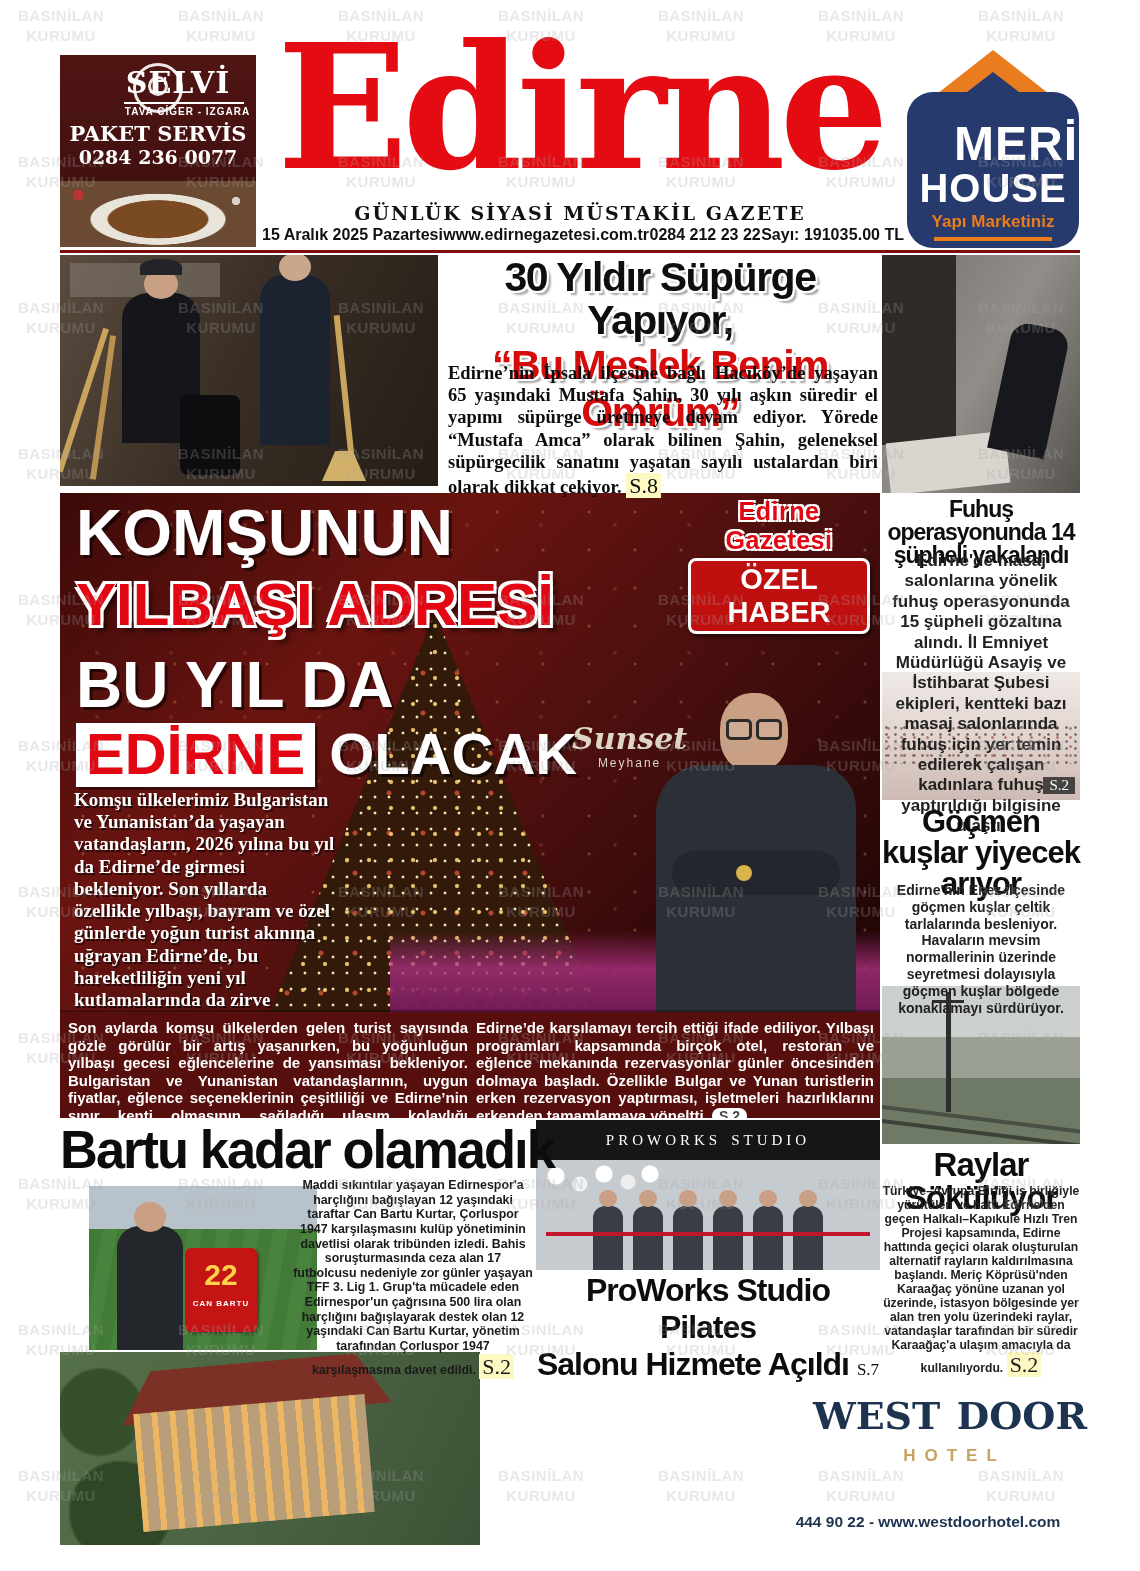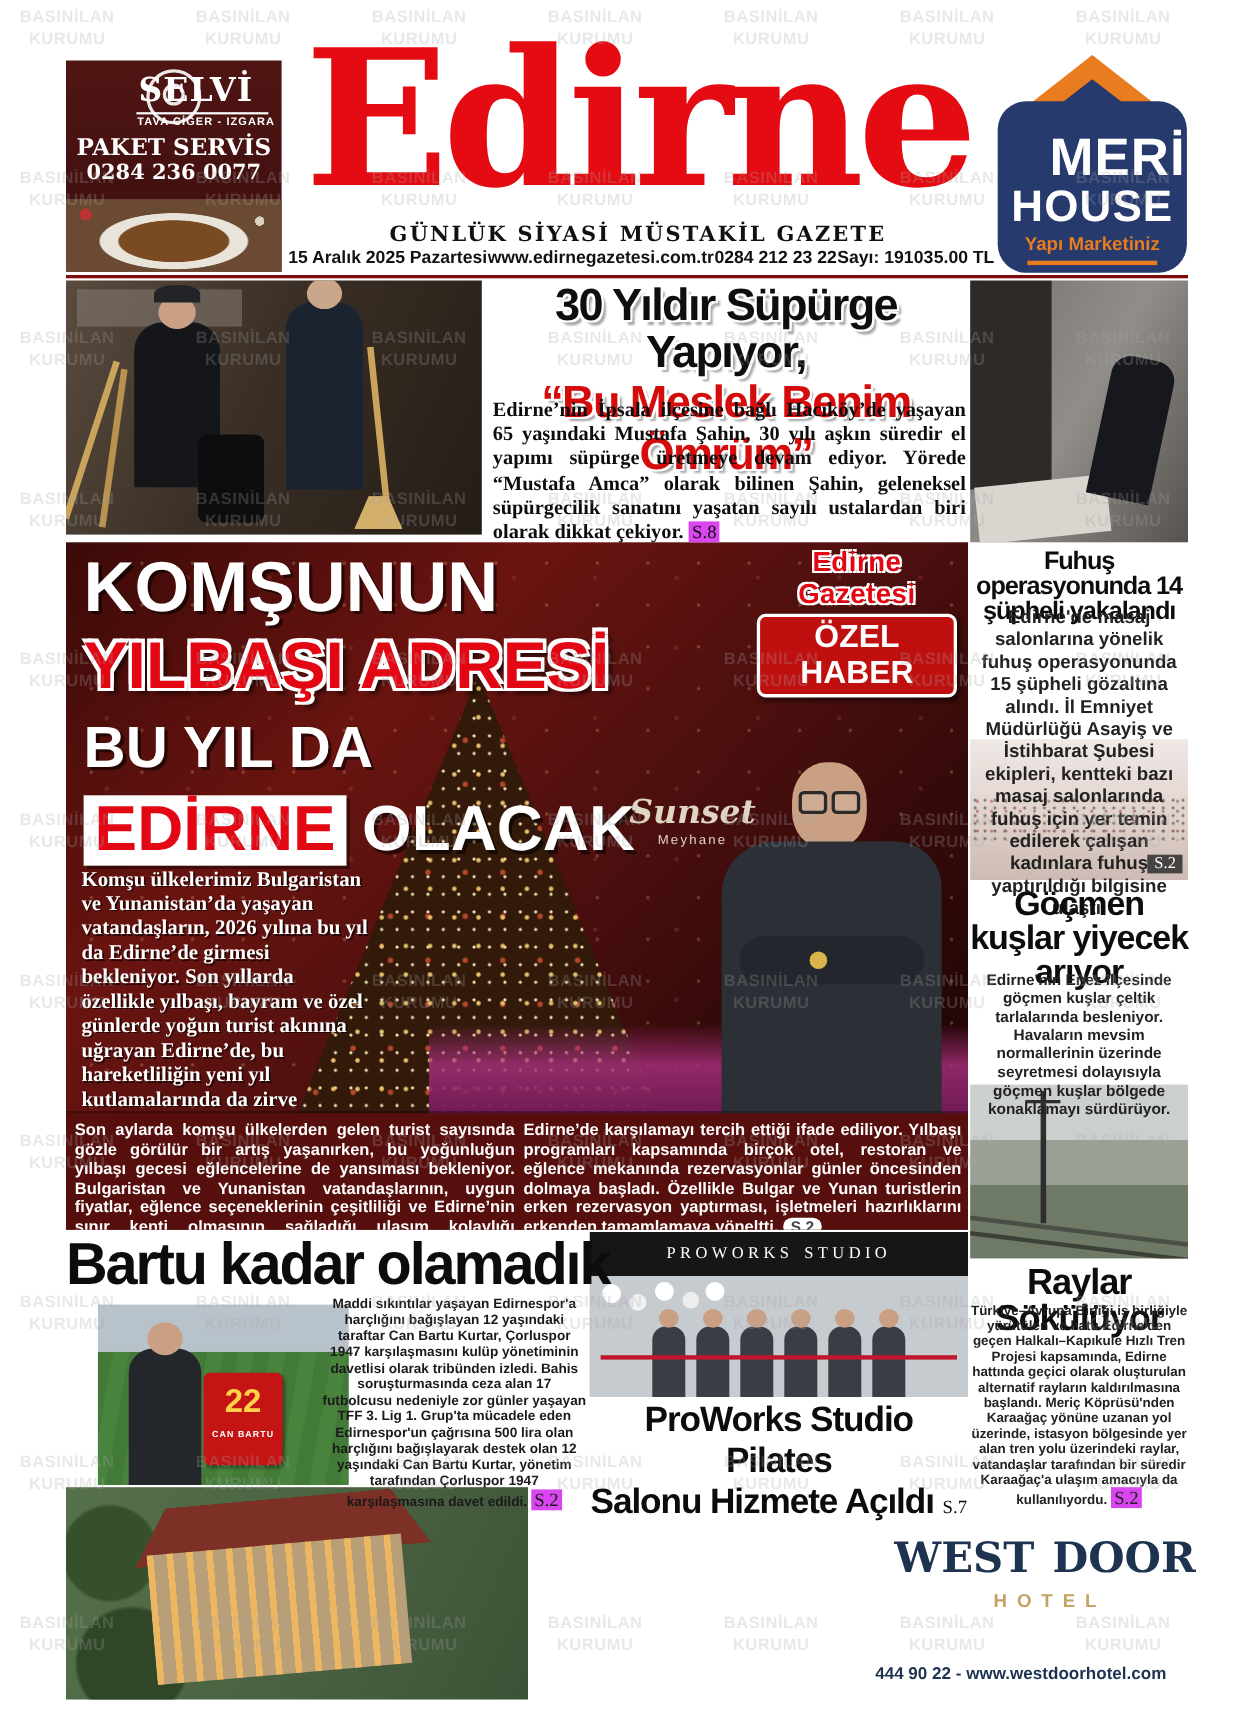--- a/index.html
+++ b/index.html
@@ -69,21 +69,21 @@
       clip-path:polygon(30% 0,70% 0,100% 100%,0 100%);}
   .stove{position:absolute;left:120px;top:140px;width:60px;height:80px;background:#0d0d0f;border-radius:8px;}
 
   #top-headline{left:440px;top:256px;width:440px;text-align:center;z-index:2;}
   .th-black{font-weight:bold;font-size:41px;letter-spacing:-1.5px;color:#0e0e0e;line-height:1.05;
       text-shadow:-2px -2px 0 #fff,2px -2px 0 #fff,-2px 2px 0 #fff,2px 2px 0 #fff,4px 4px 2px rgba(0,0,0,.35);}
   .th-red{font-weight:bold;font-size:41px;letter-spacing:-1.5px;color:#d50c0c;line-height:1.15;
       text-shadow:-2px -2px 0 #fff,2px -2px 0 #fff,-2px 2px 0 #fff,2px 2px 0 #fff,4px 4px 2px rgba(0,0,0,.35);}
   #top-body{left:448px;top:362px;width:430px;z-index:2;font-family:"Liberation Serif",serif;
       font-weight:bold;font-size:18.5px;line-height:1.2;text-align:justify;color:#0d0d0d;}
-  .pref-serif{font-family:"Liberation Serif",serif;font-weight:normal;font-size:17px;background:#d946ef;padding:0 3px;}
+  .pref-serif{font-family:"Liberation Serif",serif;font-weight:normal;font-size:22px;background:#fef9c3;padding:0 3px;}
 
   #police-photo{left:882px;top:255px;width:198px;height:238px;
       background:linear-gradient(120deg,#75716c,#918e89 50%,#56524e);}
   .wardrobe{position:absolute;left:0;top:0;width:74px;height:190px;background:#2e2a27;}
   .bed{position:absolute;left:6px;bottom:4px;width:120px;height:52px;background:#d9d5cf;transform:rotate(-6deg);}
   .pol-fig{position:absolute;right:22px;top:70px;width:58px;height:130px;background:#16181d;border-radius:18px 18px 0 0;transform:rotate(12deg);}
 
   
   #main-story{left:60px;top:493px;width:820px;height:625px;z-index:1;overflow:hidden;
       background:linear-gradient(135deg,#3b0a08,#6a1410 30%,#4a0f0e 55%,#240606 85%);}
@@ -116,21 +116,21 @@
       text-shadow:-2px -2px 0 #fff,2px -2px 0 #fff,-2px 2px 0 #fff,2px 2px 0 #fff;}
   .badge-box{margin-top:3px;background:#c00f0f;border:3px solid #fff;border-radius:8px;
       color:#fff;font-weight:bold;font-size:29px;padding:2px 4px;box-shadow:2px 3px 4px rgba(0,0,0,.5);}
 
   .ms-hl{position:absolute;left:16px;font-weight:bold;letter-spacing:0;line-height:1;z-index:3;white-space:nowrap;}
   .hl-white{color:#fff;text-shadow:3px 3px 0 rgba(0,0,0,.55);}
   .hl-red{color:#e30613;
       text-shadow:-3px -3px 0 #fff,3px -3px 0 #fff,-3px 3px 0 #fff,3px 3px 0 #fff,6px 6px 4px rgba(0,0,0,.55);}
   #ms-hl1{top:8px;font-size:64px;}
   #ms-hl2{top:82px;font-size:60px;}
-  #ms-hl3{top:160px;font-size:53px;}
+  #ms-hl3{top:160px;font-size:64px;}
   #ms-hl4{top:230px;font-size:58px;}
   .hl-boxed{background:#fff;color:#e30613;padding:2px 10px 4px;display:inline-block;
       box-shadow:3px 3px 0 rgba(0,0,0,.4);}
   .hl4-rest{color:#fff;text-shadow:3px 3px 0 rgba(0,0,0,.55);margin-left:14px;}
 
   .ms-lead{position:absolute;left:14px;top:296px;width:262px;z-index:3;
       font-family:"Liberation Serif",serif;font-weight:bold;font-size:19px;line-height:1.17;
       color:#fff;text-shadow:1.5px 1.5px 0 rgba(0,0,0,.65);}
   .ms-strip{position:absolute;left:0;right:0;bottom:0;height:106px;background:#570f0d;z-index:4;
       box-shadow:0 -2px 0 rgba(0,0,0,.3);}

